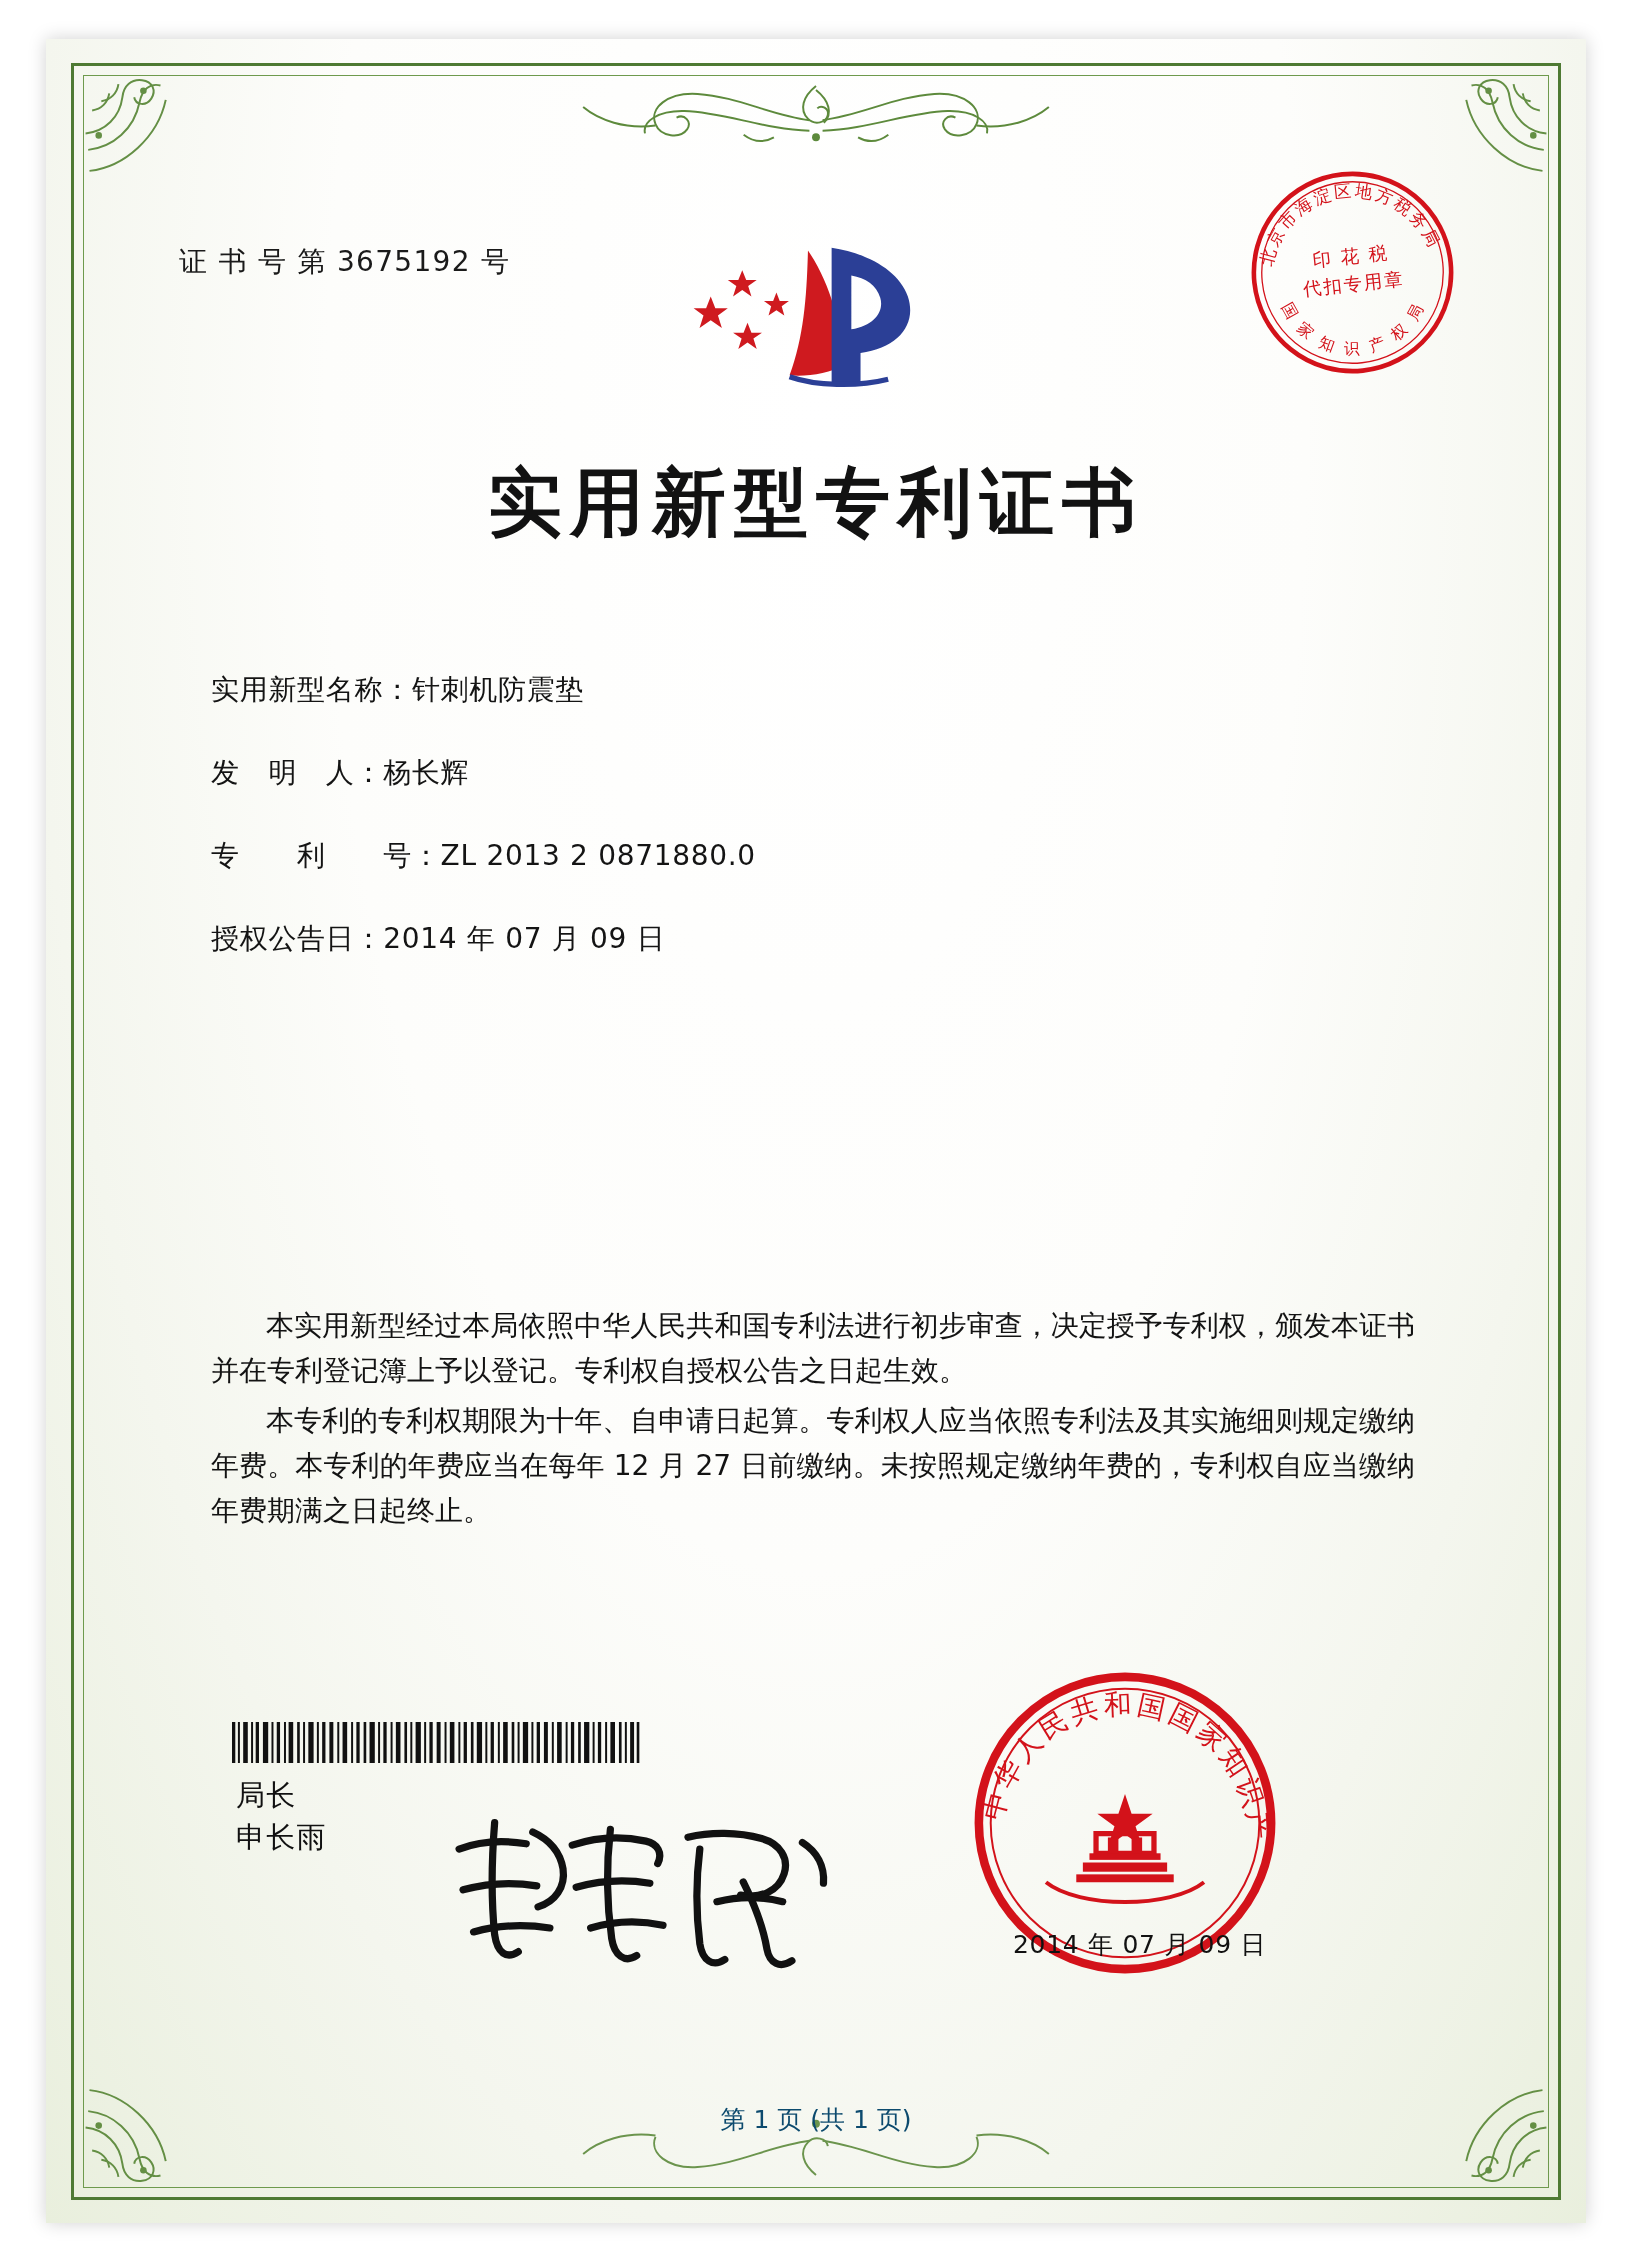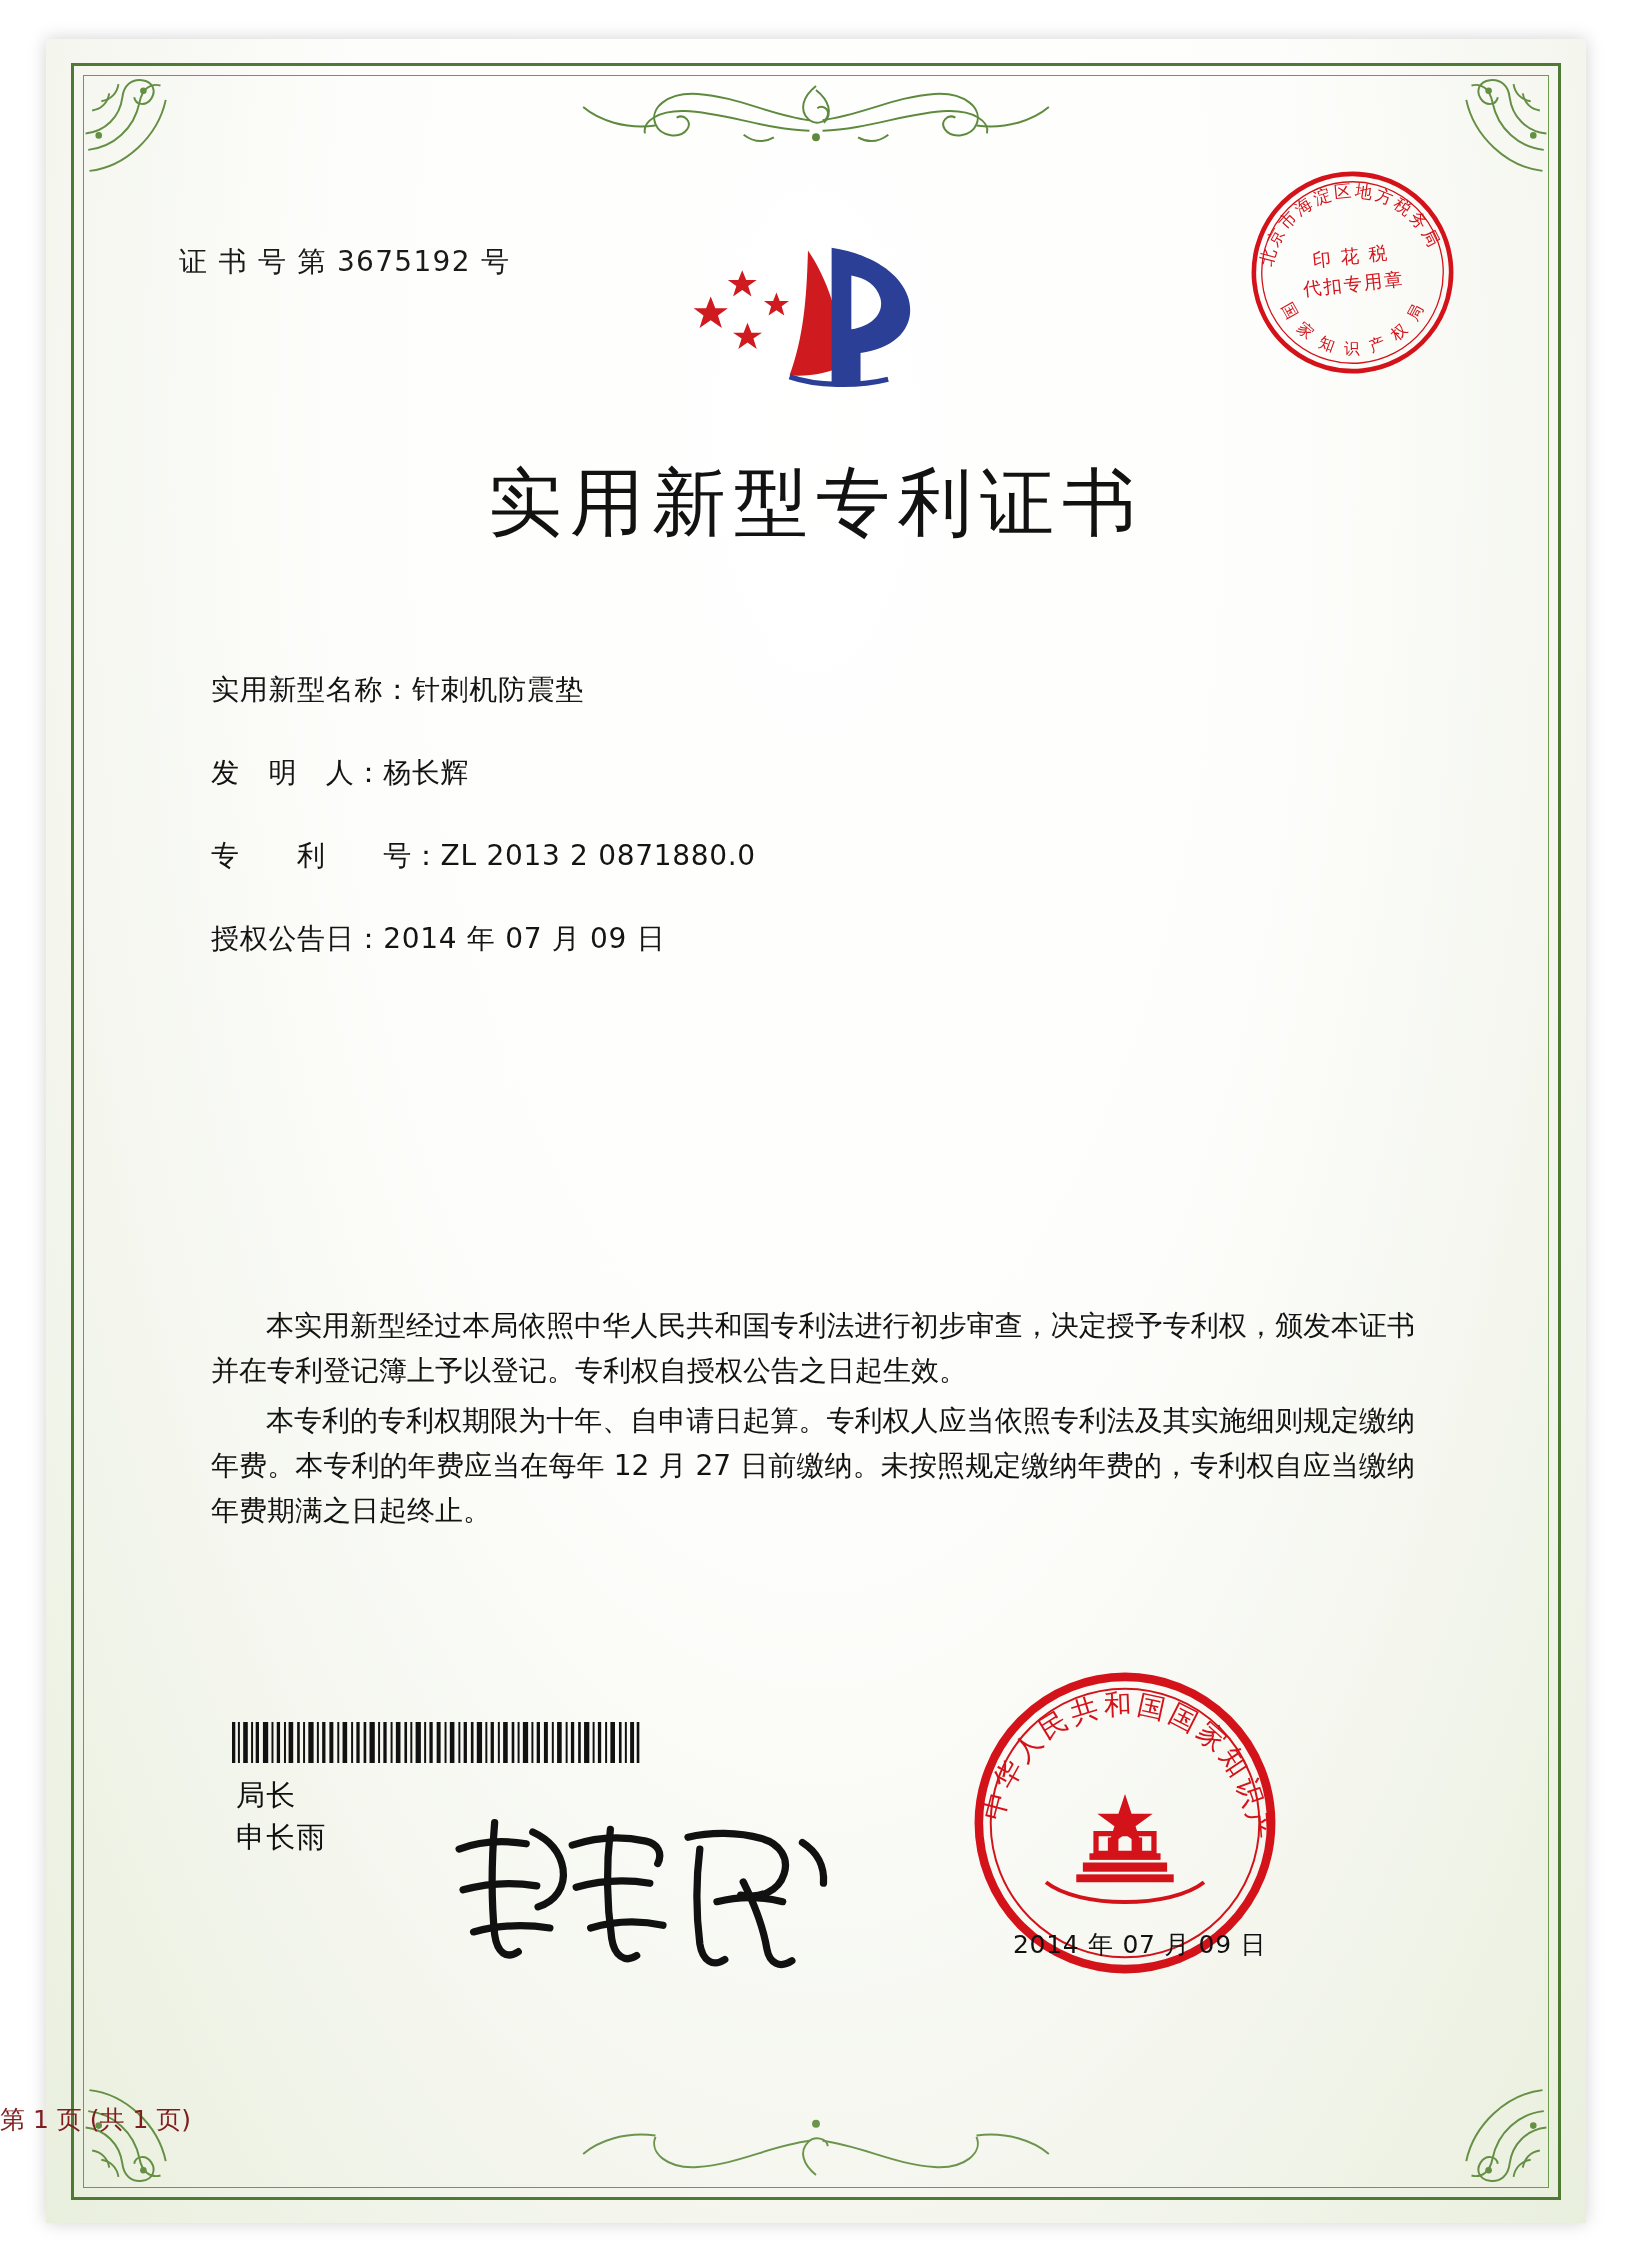--- a/index.html
+++ b/index.html
@@ -114,21 +114,21 @@
   }
   .stamp-top svg { width:100%; height:100%; display:block; }
 
   
   .main-title {
     position: absolute;
     left: 0; right: 0;
     top: 454px;
     text-align: center;
     font-size: 74px;
-    font-weight: normal;
+    font-weight: bold;
     letter-spacing: 8px;
     color: #121212;
     font-family: "DejaVu Sans", "Liberation Sans", sans-serif;
   }
 
   
   .fields {
     position: absolute;
     left: 211px;
     top: 671px;
@@ -205,22 +205,23 @@
     top: 1928px;
     font-size: 25px;
     color: #111;
     letter-spacing: 0.7px;
   }
 
   .page-footer {
     position: absolute;
     left: 0; right: 0;
     bottom: 125px;
+    text-align: center;
     font-size: 25px;
-    color: #7f1d1d;
+    color: #0c4a6e;
   }
 </style>
 </head>
 <body>
 
 <div id="page">
   <div id="paper"></div>
 
   <div class="border-outer"></div>
   <div class="border-inner"></div>

